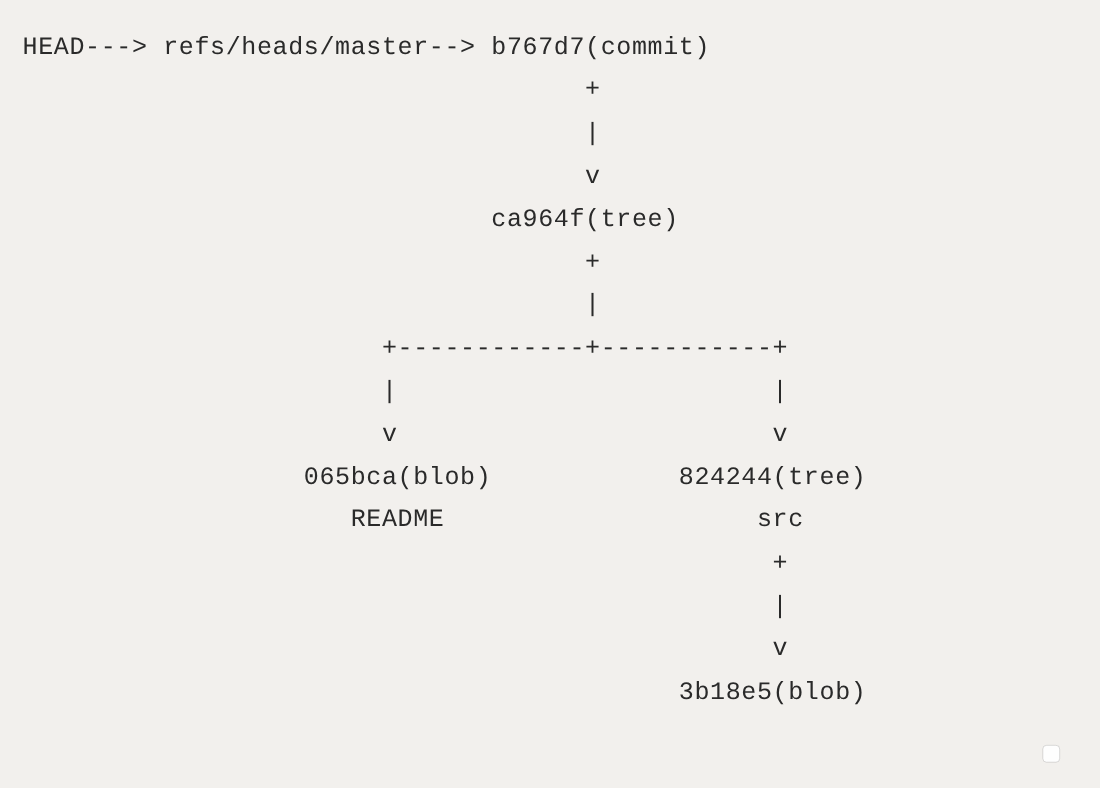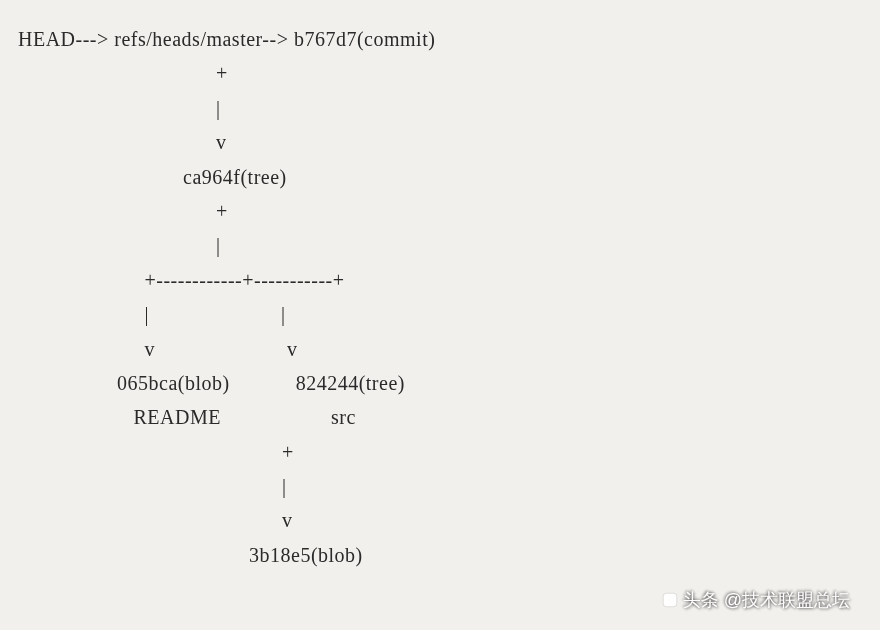--- a/index.html
+++ b/index.html
@@ -11,21 +11,21 @@
       width: 880px;
       height: 630px;
       background-color: #f2f0ed;
       font-family: 'Menlo', 'Monaco', 'Consolas', monospace;
       font-size: 20px;
       color: #2a2a2a;
       overflow: hidden;
       position: relative;
     }
     pre {
-      font-family: Liberation Serif, serif;
+      font-family: Liberation Mono, monospace;
       white-space: pre;
       letter-spacing: 0.5px;
       line-height: 1.72;
       padding-top: 22px;
       padding-left: 18px;
     }
     .watermark {
       position: absolute;
       bottom: 18px;
       right: 30px;
@@ -63,14 +63,13 @@
 <span>                                                |</span>
 <span>                                                v</span>
 <span>                                          3b18e5(blob)</span></pre>
 
 <div class="watermark">
   <span class="watermark-icon">
     <svg viewBox="0 0 24 24" fill="#ffffff" stroke="rgba(0,0,0,0.3)" stroke-width="0.5">
       <rect x="3" y="3" width="18" height="18" rx="4"></rect>
     </svg>
   </span>
-  <span>头条 @技术联盟总坛</span>
 </div>
 
 </body></html>

